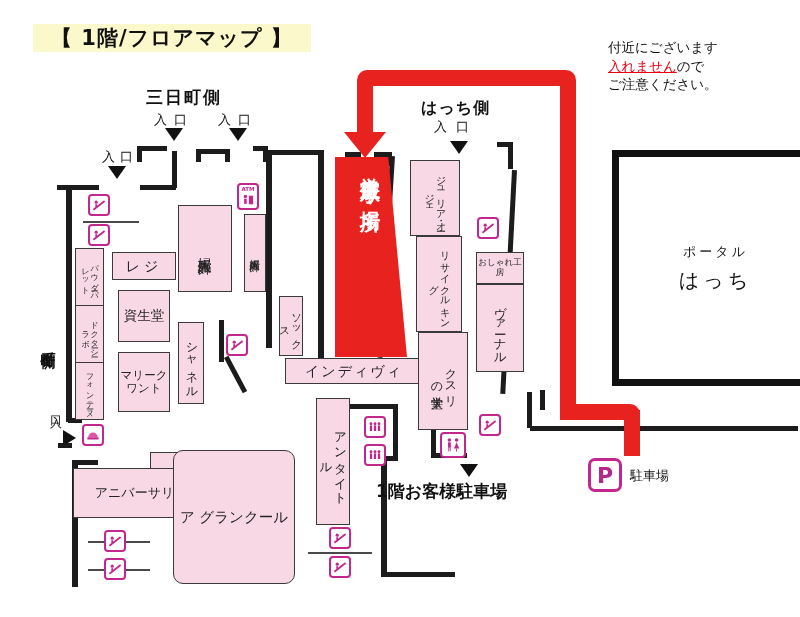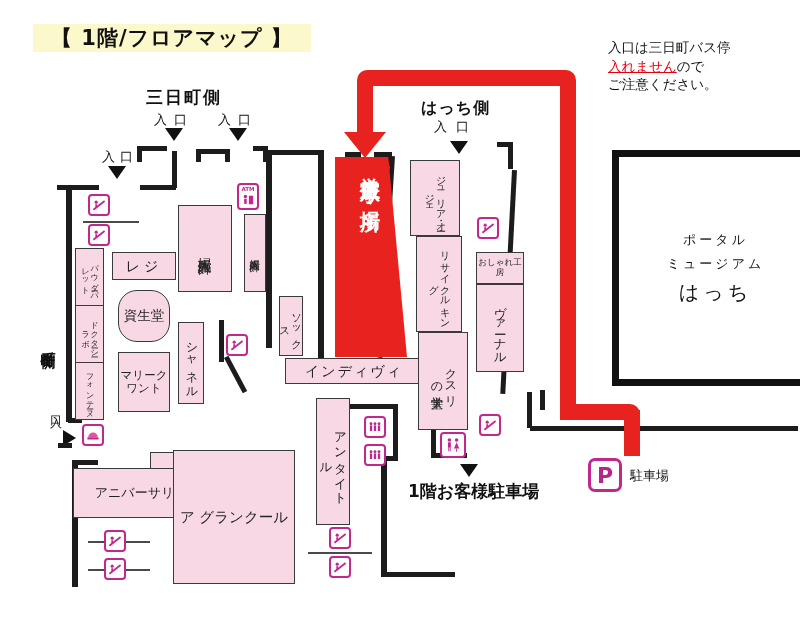--- a/index.html
+++ b/index.html
@@ -37,21 +37,21 @@
          color:#b5258a;font-weight:bold;font-size:22px;background:#fff;}
 </style>
 </head>
 <body>
 
 <div id="canvas">
 
   <div id="title">【 1階/フロアマップ 】</div>
 
   <div id="note">
-    <div>入口は三日町バス停</div>
+    <div>付近にございます</div>
     <div><span class="red-u">入れません</span><span>ので</span></div>
     <div>ご注意ください。</div>
   </div>
 
   <div class="lbl" style="left:146px;top:86px;font-size:17px;font-weight:bold;letter-spacing:2px;">三日町側</div>
   <div class="lbl" style="left:154px;top:111px;font-size:13px;letter-spacing:7px;">入口</div>
   <div class="lbl" style="left:218px;top:111px;font-size:13px;letter-spacing:7px;">入口</div>
   <div class="tri-down" style="left:165px;top:128px;"></div>
   <div class="tri-down" style="left:229px;top:128px;"></div>
   <div class="lbl" style="left:102px;top:148px;font-size:13px;letter-spacing:5px;">入口</div>
@@ -60,21 +60,20 @@
   <div class="lbl" style="left:421px;top:98px;font-size:16px;font-weight:bold;letter-spacing:1px;">はっち側</div>
   <div class="lbl" style="left:434px;top:118px;font-size:13px;letter-spacing:9px;">入口</div>
   <div class="tri-down" style="left:450px;top:141px;"></div>
 
   <div class="lbl v" style="left:38px;top:340px;font-size:15px;font-weight:bold;height:62px;">番町側</div>
   <div class="lbl v" style="left:47px;top:406px;font-size:12px;height:40px;">入口</div>
   <div class="tri-right" style="left:63px;top:430px;"></div>
 
   <div id="hacchi-box">
     <div class="t1">ポータル</div>
-    <div class="t1">ミュージアム</div>
     <div class="t3">はっち</div>
   </div>
 
   <div class="wall" style="left:137px;top:146px;width:30px;height:5px;"></div>
   <div class="wall" style="left:137px;top:146px;width:5px;height:16px;"></div>
   <div class="wall" style="left:196px;top:149px;width:34px;height:5px;"></div>
   <div class="wall" style="left:196px;top:149px;width:5px;height:13px;"></div>
   <div class="wall" style="left:225px;top:149px;width:5px;height:13px;"></div>
   <div class="wall" style="left:253px;top:146px;width:15px;height:5px;"></div>
   <div class="wall" style="left:263px;top:146px;width:5px;height:16px;"></div>
@@ -118,21 +117,21 @@
 
   <div class="area" style="left:178px;top:205px;width:52px;height:85px;">
       <span class="v" style="font-size:14px;height:56px;">婦人服飾</span>
     </div>
   <div class="area" style="left:244px;top:214px;width:20px;height:76px;">
       <span class="v" style="font-size:10.5px;height:48px;">婦人服飾</span>
     </div>
   <div class="area" style="left:112px;top:252px;width:62px;height:26px;font-size:14px;letter-spacing:4px;">
       <span>レジ</span>
     </div>
-  <div class="area" style="left:118px;top:290px;width:50px;height:50px;font-size:13.5px;border-radius:19px;">
+  <div class="area" style="left:118px;top:290px;width:50px;height:50px;font-size:13.5px;">
       <span>資生堂</span>
     </div>
   <div class="area" style="left:118px;top:352px;width:50px;height:58px;font-size:11.5px;">
       <span>マリークワント</span>
     </div>
   <div class="area" style="left:178px;top:322px;width:24px;height:80px;">
       <span class="v" style="font-size:12px;height:60px;">シャネル</span>
     </div>
   <div class="area" style="left:75px;top:248px;width:27px;height:56px;">
       <span class="v" style="font-size:8px;height:38px;letter-spacing:0;">パウダーパレット</span>
@@ -164,21 +163,21 @@
   <div class="area" style="left:476px;top:284px;width:46px;height:86px;">
       <span class="v" style="font-size:12.5px;height:70px;">ヴァーナル</span>
     </div>
   <div class="area" style="left:316px;top:398px;width:32px;height:125px;">
       <span class="v" style="font-size:12.5px;height:84px;">アンタイトル</span>
     </div>
   <div class="area" style="left:150px;top:452px;width:56px;height:20px;border-bottom:none;"></div>
   <div class="area" style="left:73px;top:468px;width:134px;height:48px;font-size:13px;">
       <span>アニバーサリー</span>
     </div>
-  <div class="area" style="left:173px;top:450px;width:120px;height:132px;font-size:14.5px;">
+  <div class="area" style="left:173px;top:450px;width:120px;height:132px;font-size:14.5px;border-radius:10px;">
       <span>ア グランクール</span>
     </div>
 
   <div id="red-block">
     <span class="v">学生服承り場所</span>
   </div>
 
   <div class="route" style="left:357px;top:70px;width:219px;height:16px;border-radius:10px 10px 0 0;"></div>
   <div class="route" style="left:357px;top:80px;width:16px;height:54px;"></div>
   <div style="position:absolute;left:344px;top:132px;width:0;height:0;border-left:21px solid transparent;border-right:21px solid transparent;border-top:26px solid #e8231f;"></div>
@@ -306,15 +305,15 @@
         <rect x="3" y="13" width="14" height="2.6" fill="#c2278d"></rect>
       </svg>
     </div>
 
   <div id="p-box">
       <span>P</span>
     </div>
   <div class="lbl" style="left:630px;top:467px;font-size:13px;">駐車場</div>
 
   <div class="tri-down" style="left:460px;top:464px;"></div>
-  <div class="lbl" style="left:376px;top:480px;font-size:17px;font-weight:bold;margin-left:32px;">1階お客様駐車場</div>
+  <div class="lbl" style="left:376px;top:480px;font-size:17px;font-weight:bold;">1階お客様駐車場</div>
 
 </div>
 
 </body></html>

